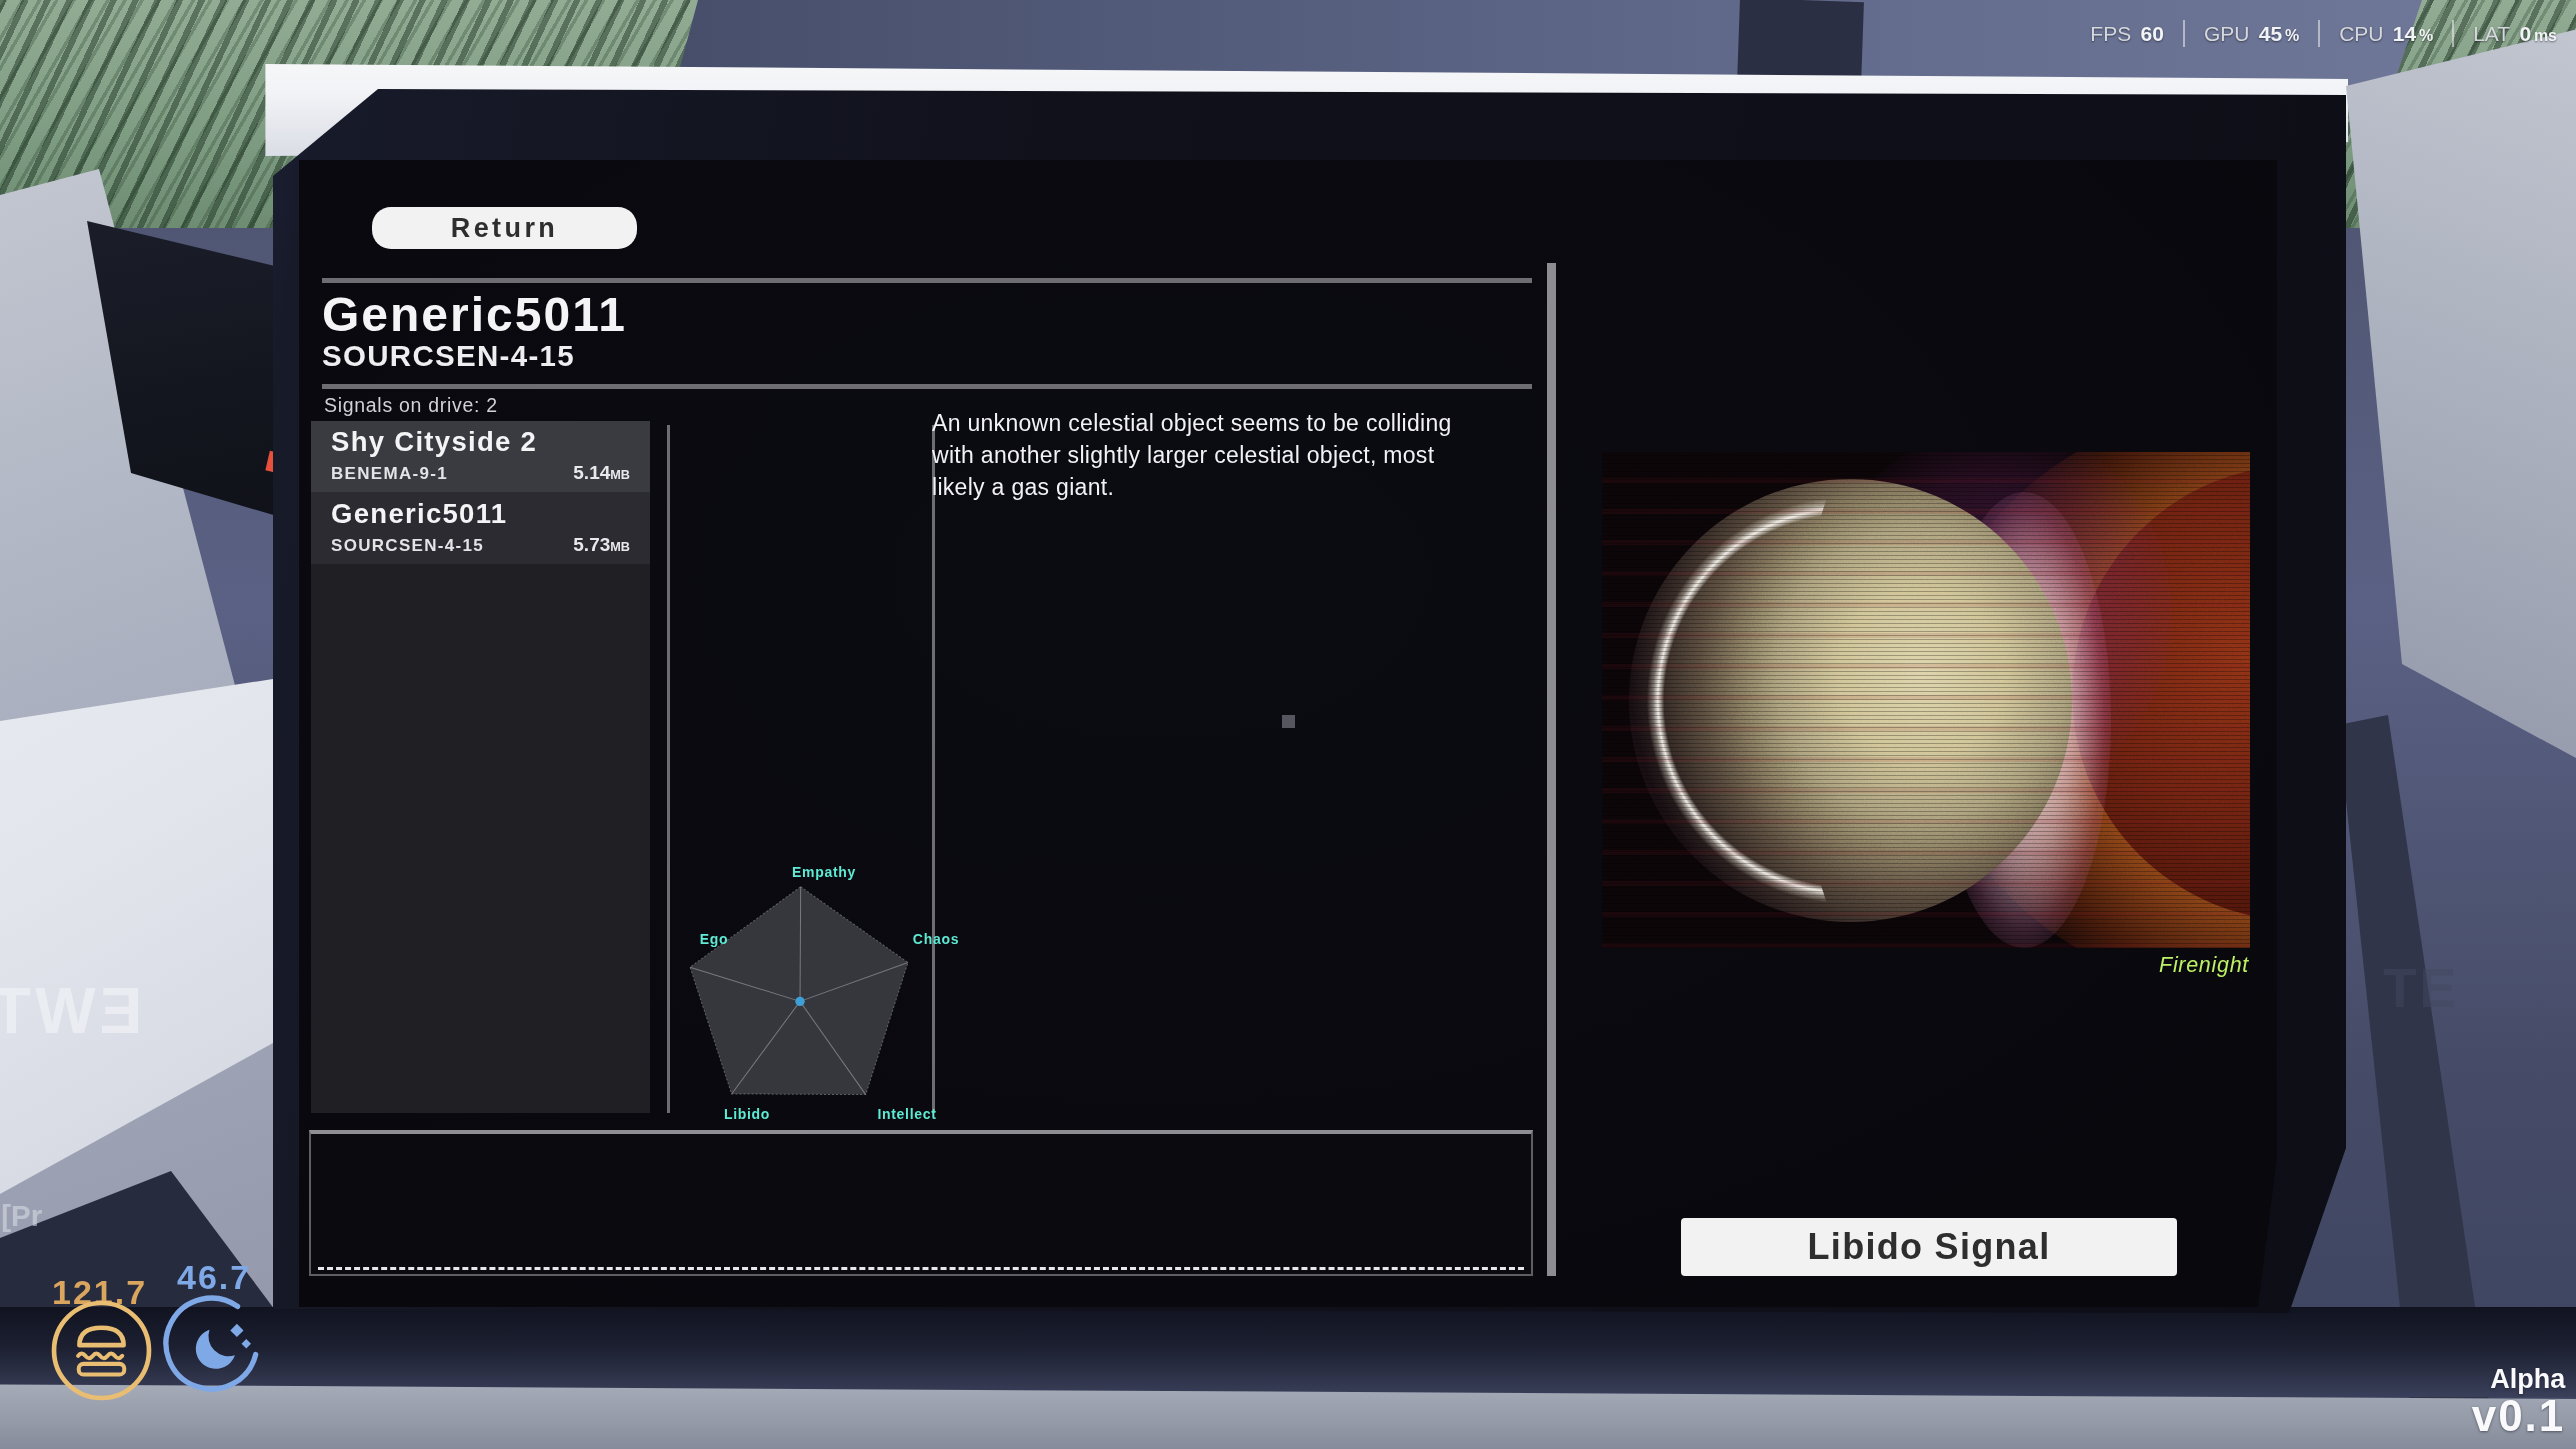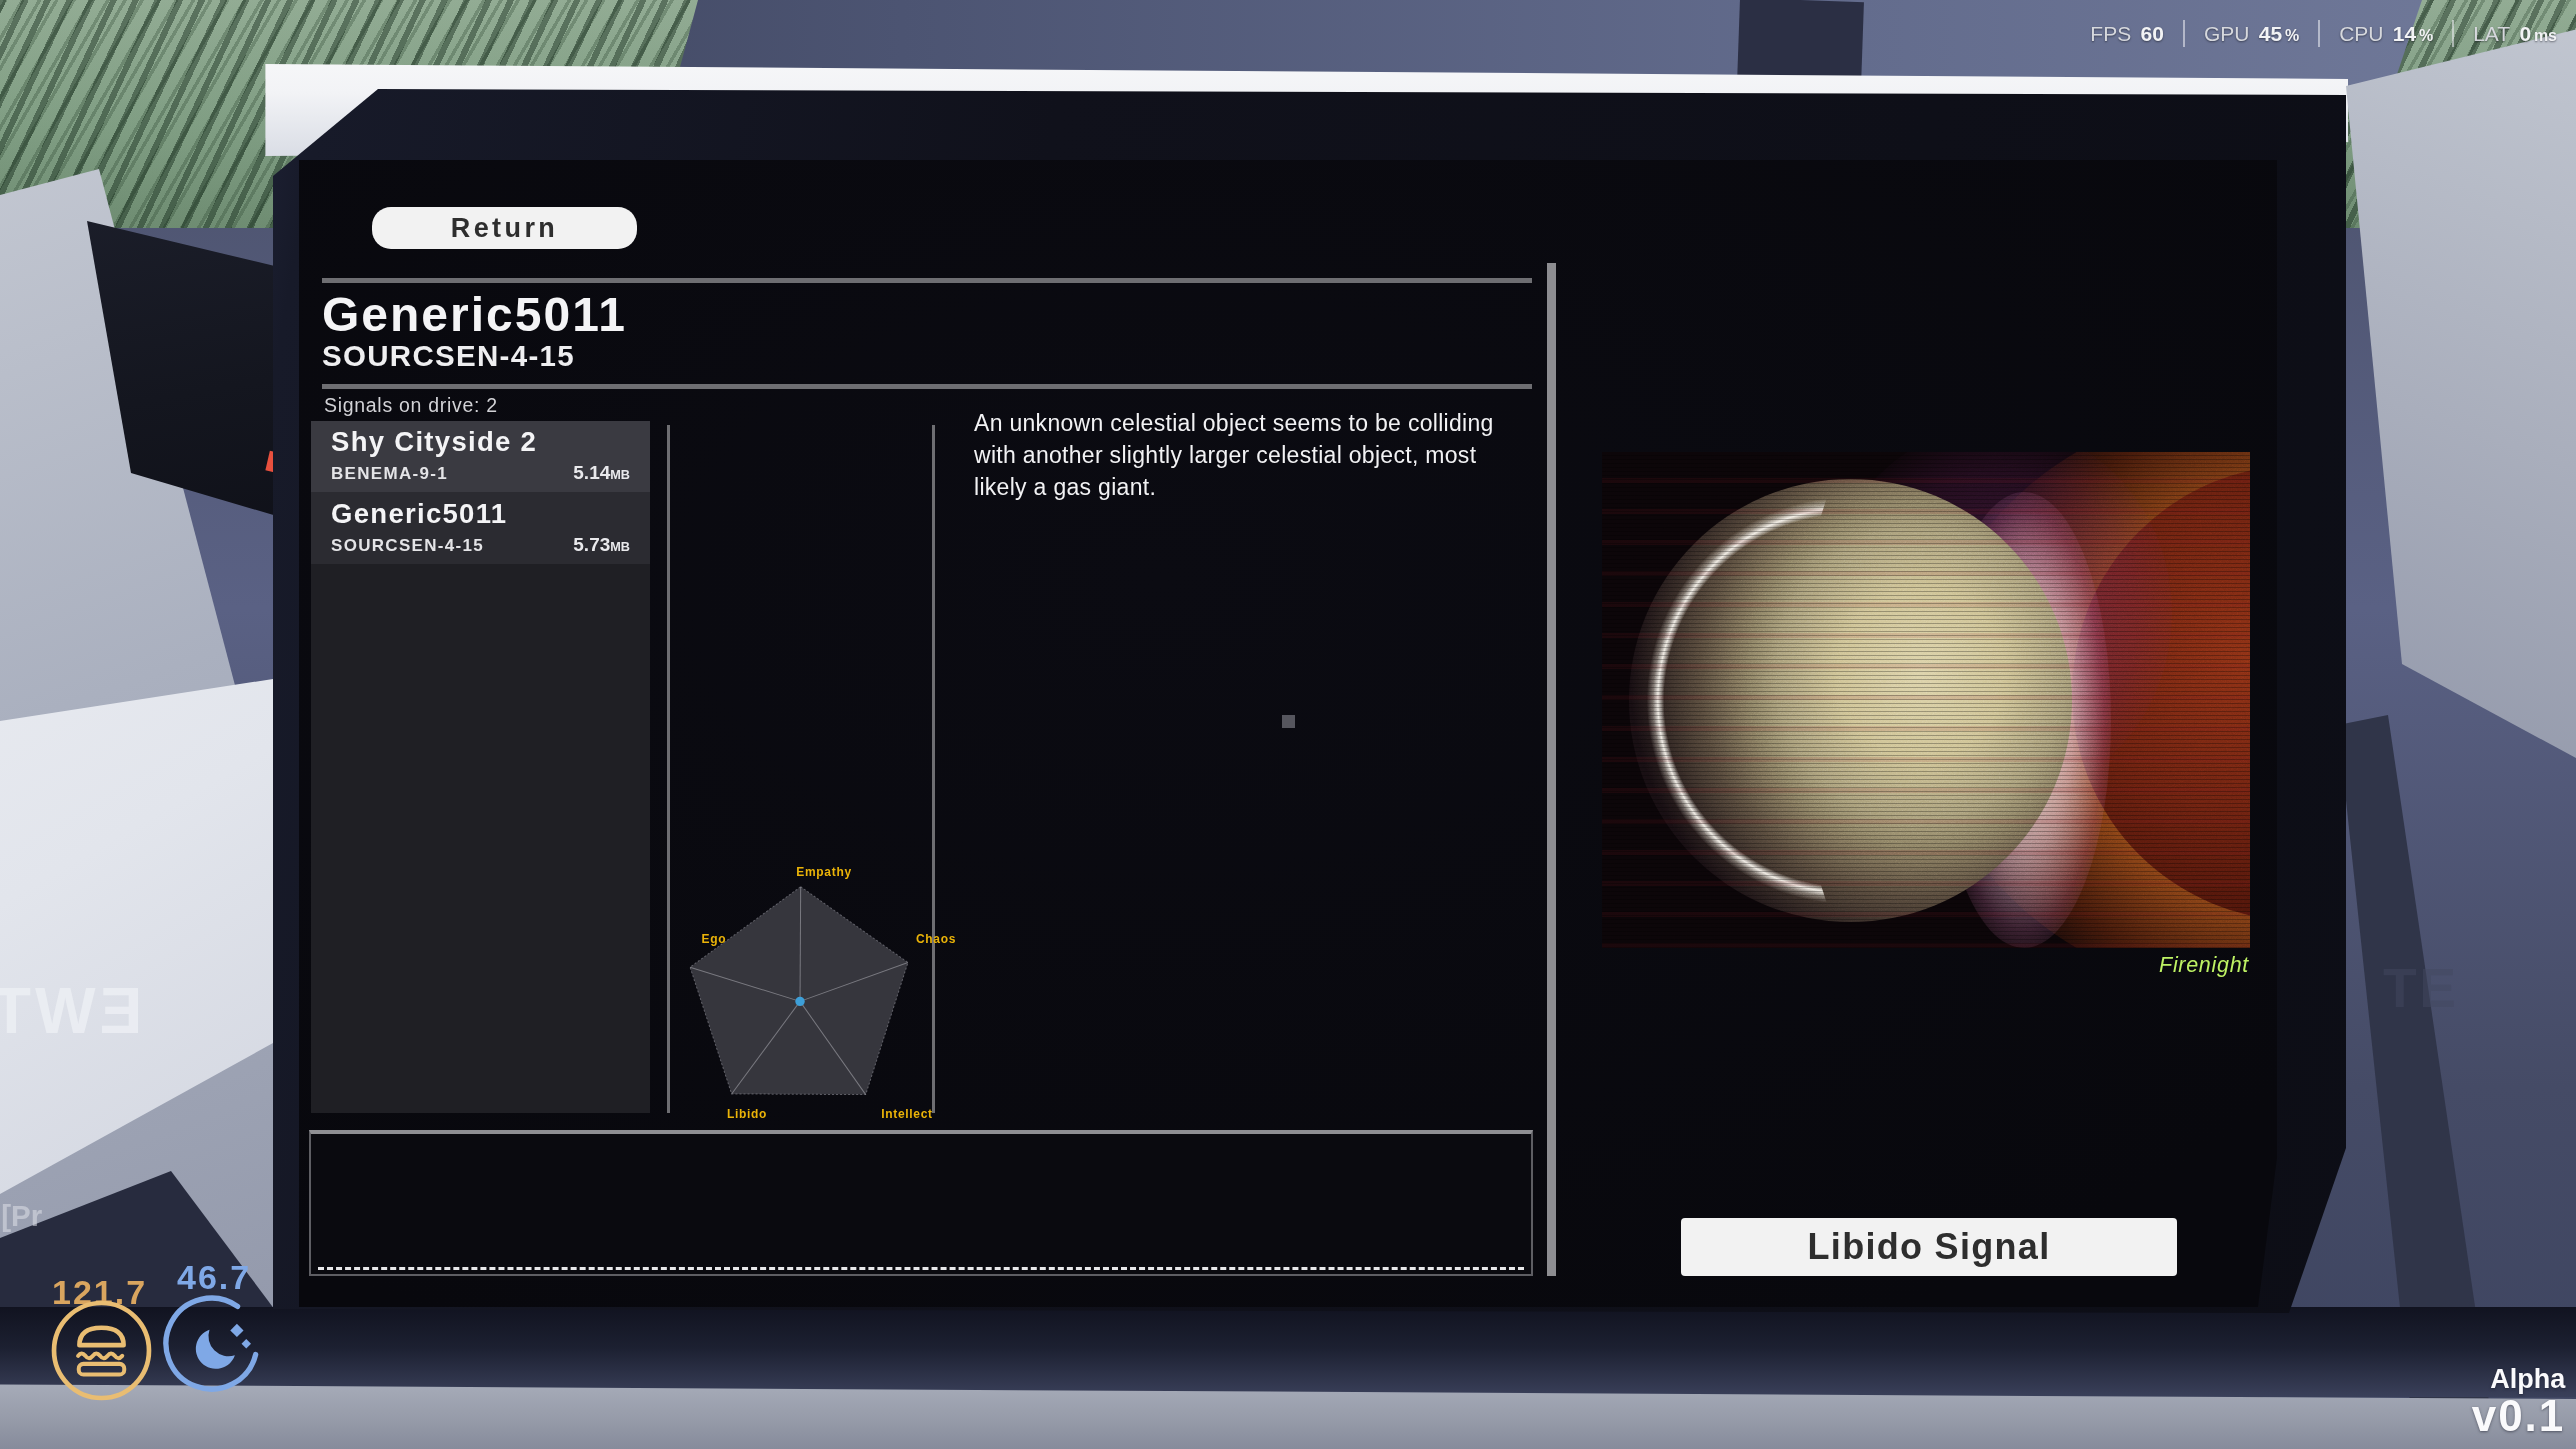--- a/index.html
+++ b/index.html
@@ -90,27 +90,27 @@
   .signal-sub{display:flex;justify-content:space-between;align-items:baseline;margin:4px 20px 0 20px;}
   .signal-code{font-size:17px;font-weight:bold;letter-spacing:1.3px;color:#e4e4e7;}
   .signal-size{font-size:19px;font-weight:bold;color:#e9e9ec;}
   .signal-size .unit{font-size:12.7px;}
 
   .sep-v{position:absolute;width:2.7px;background:#6e6e72;}
   #sepv1{left:667px;top:425px;height:688px;}
   #sepv2{left:932px;top:425px;height:688px;}
   #scrollbar{left:1547px;top:263px;width:9.4px;height:1013px;background:#8d8d91;}
 
-  #description{left:974px;top:407px;width:560px;font-size:23px;line-height:1.40;
+  #description{left:932px;top:407px;width:560px;font-size:23px;line-height:1.40;
     letter-spacing:0.3px;color:#f2f2f4;}
   #cursor-square{left:1282px;top:715px;width:13.4px;height:13.4px;background:#56565e;}
 
   
   #radar-svg{left:684px;top:882px;}
-  .radar-label{position:absolute;font-size:12px;font-weight:bold;letter-spacing:0.7px;color:#eab308;
+  .radar-label{position:absolute;font-size:14px;font-weight:bold;letter-spacing:0.7px;color:#5eead4;
     transform:translate(-50%,-50%);white-space:nowrap;padding-left:48px;}
 
   #bottom-box{left:309px;top:1130px;width:1224px;height:146px;box-sizing:border-box;
     border:2px solid #5e5e63;border-top:4px solid #8f8f93;background:#0a0a0f;}
   #dash-line{position:absolute;left:6.7px;right:6.7px;bottom:4px;border-top:3.4px dashed #e8e8ea;}
 
   
   #signal-image{left:1602px;top:452px;width:648px;height:496px;background:#0b0508;overflow:hidden;}
   .sph{position:absolute;border-radius:50%;}
   #glow-orange{left:322px;top:-54px;width:711px;height:604px;border-radius:50%;

